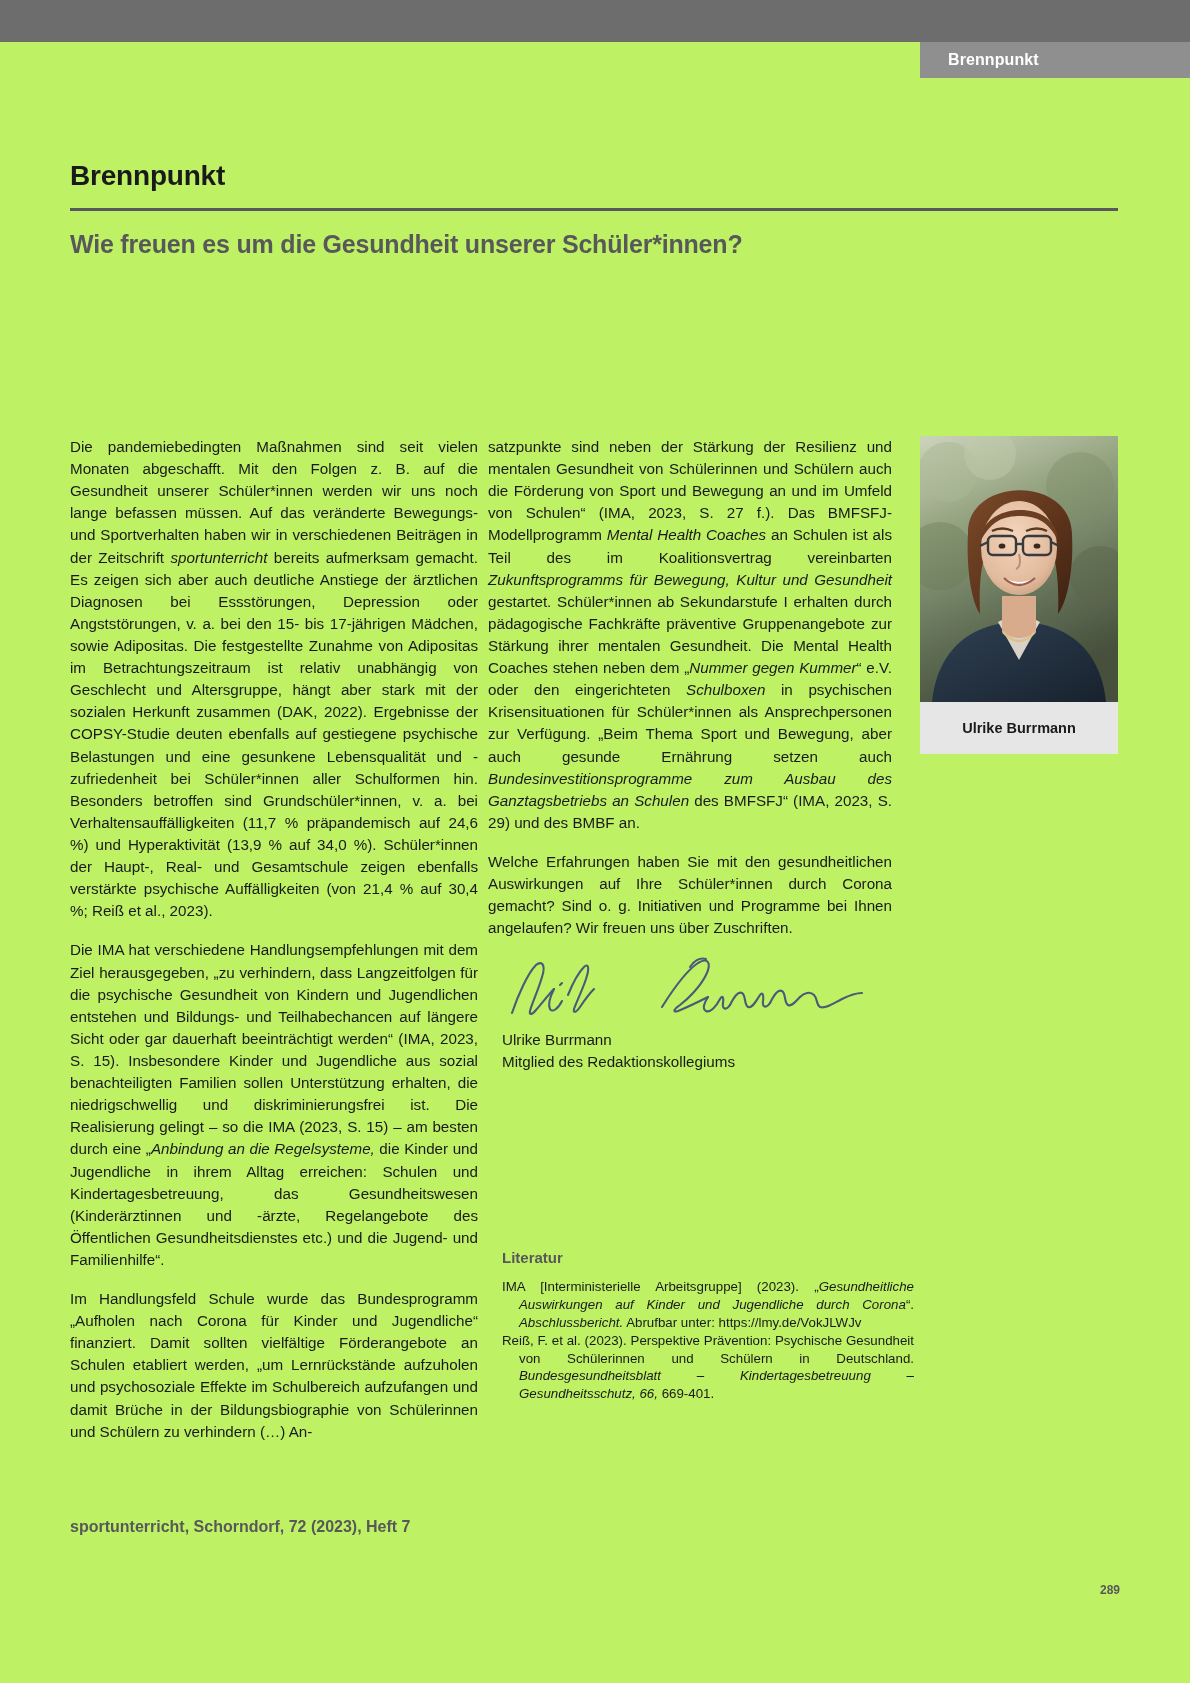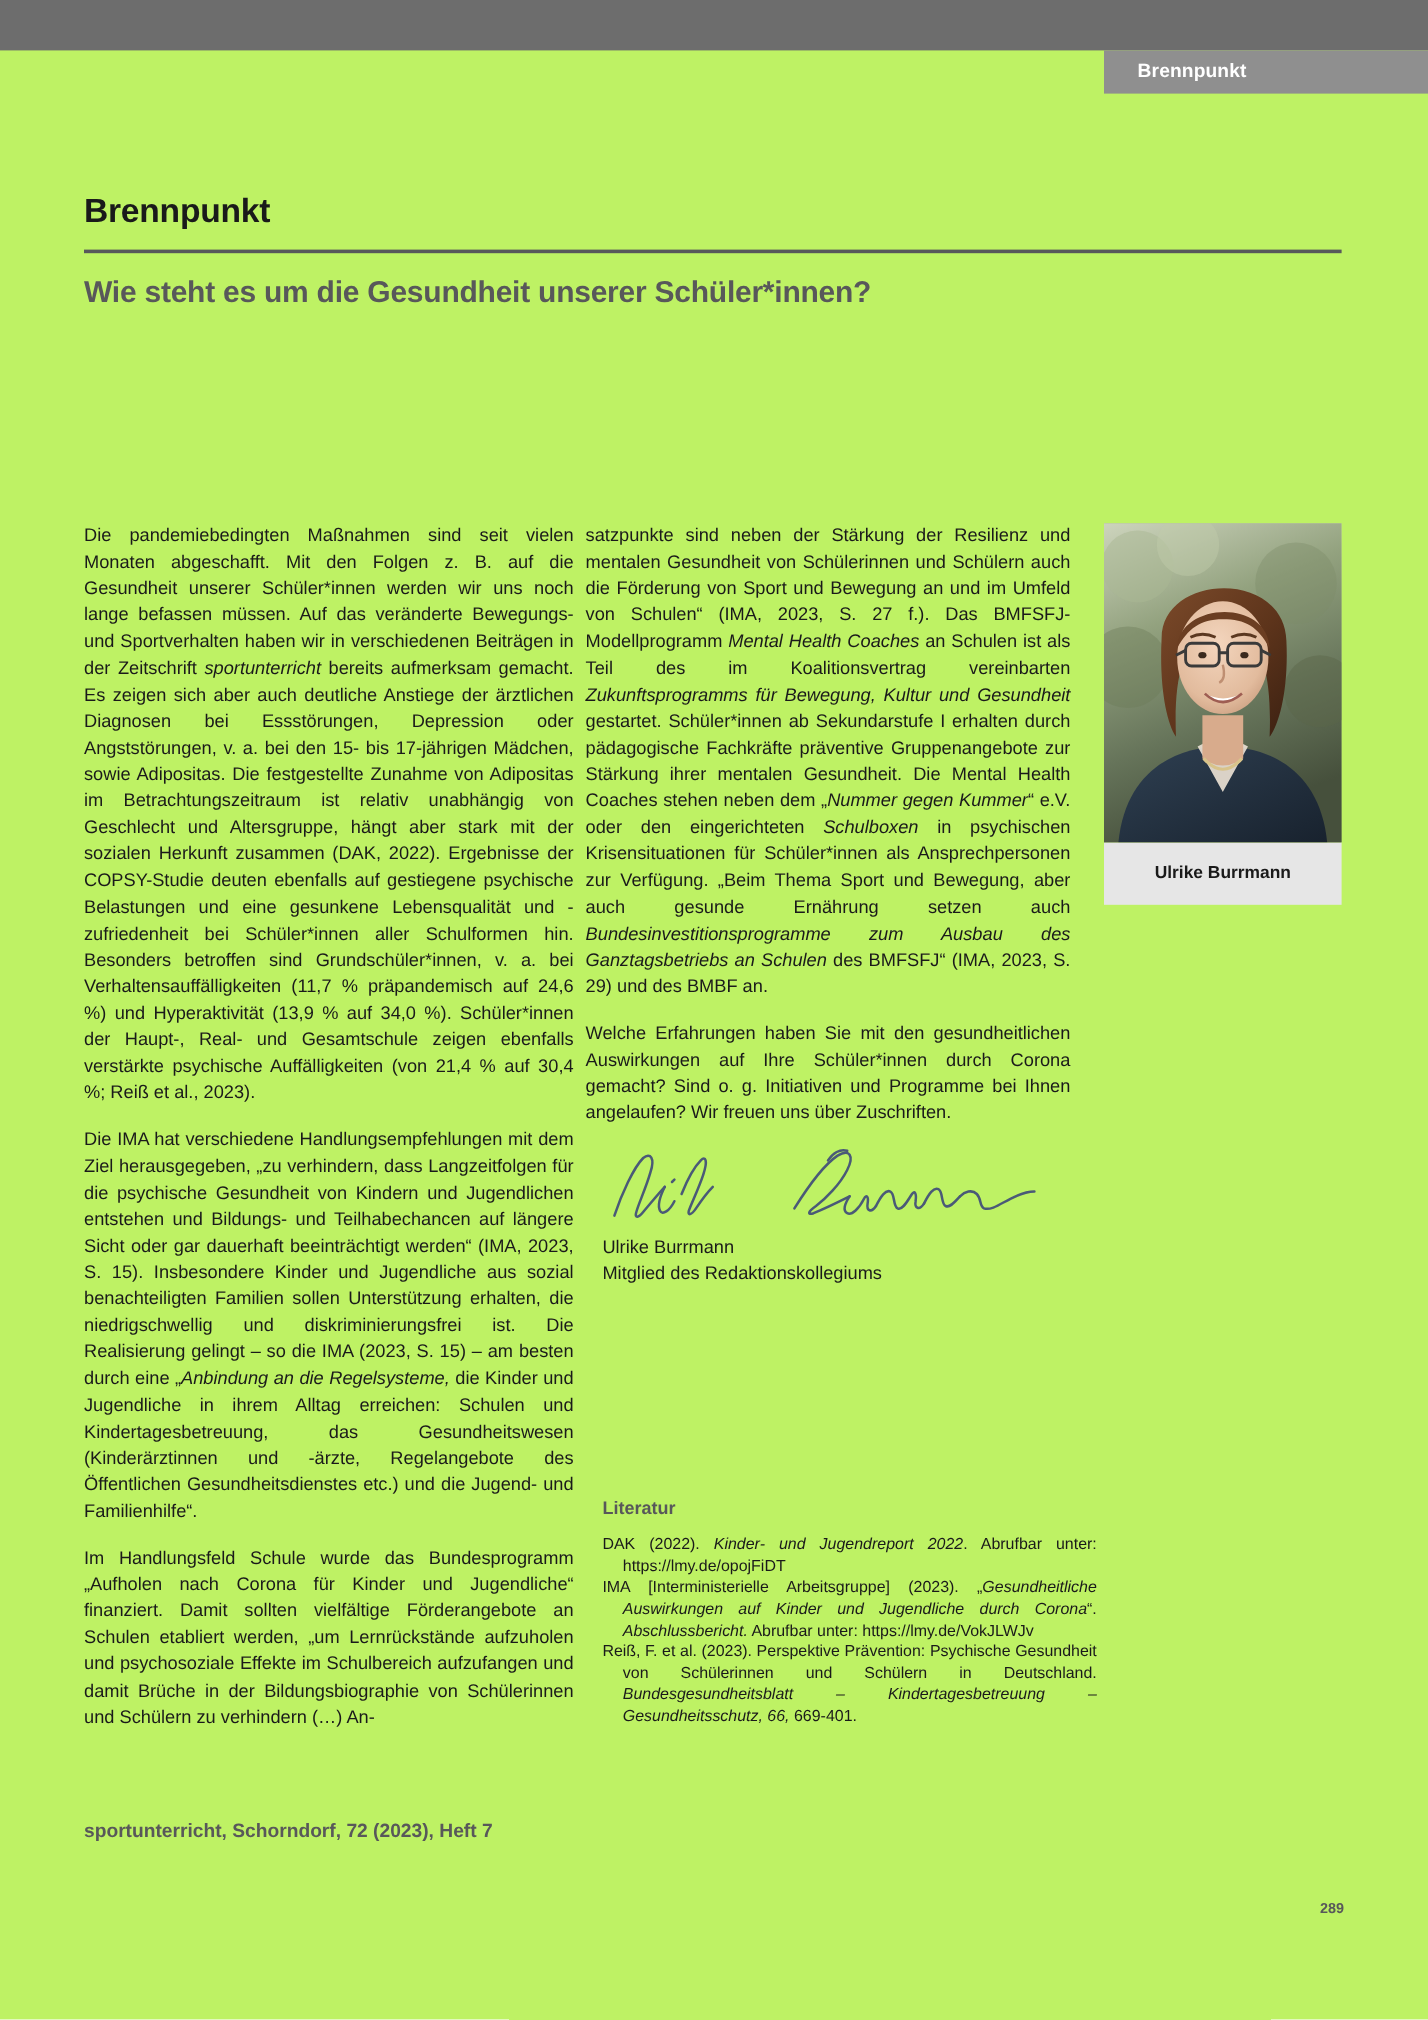--- a/index.html
+++ b/index.html
@@ -202,21 +202,21 @@
 <div class="page">
 
   <div class="top-bar"></div>
   <div class="header-tab">
     <span class="header-tab-label">Brennpunkt</span>
   </div>
 
   <div class="title-block">
     <h1 class="rubric">Brennpunkt</h1>
     <div class="rubric-rule"></div>
-    <h2 class="headline">Wie steht es um die Gesundheit unserer Schüler*innen?</h2>
+    <h2 class="headline">Wie freuen es um die Gesundheit unserer Schüler*innen?</h2>
   </div>
 
   <div class="col col-left" id="col-left">
       <p><span>Die pandemiebedingten Maßnahmen sind seit vielen Monaten abgeschafft. Mit den Folgen z. B. auf die Gesundheit unserer Schüler*innen werden wir uns noch lange befassen müssen. Auf das veränderte Bewegungs- und Sportverhalten haben wir in verschiedenen Beiträgen in der Zeitschrift </span><span class="ital">sportunterricht</span><span> bereits aufmerksam gemacht. Es zeigen sich aber auch deutliche Anstiege der ärztlichen Diagnosen bei Essstörungen, Depression oder Angststörungen, v. a. bei den 15- bis 17-jährigen Mädchen, sowie Adipositas. Die festgestellte Zunahme von Adipositas im Betrachtungszeitraum ist relativ unabhängig von Geschlecht und Altersgruppe, hängt aber stark mit der sozialen Herkunft zusammen (DAK, 2022). Ergebnisse der COPSY-Studie deuten ebenfalls auf gestiegene psychische Belastungen und eine gesunkene Lebensqualität und -zufriedenheit bei Schüler*innen aller Schulformen hin. Besonders betroffen sind Grundschüler*innen, v. a. bei Verhaltensauffälligkeiten (11,7 % präpandemisch auf 24,6 %) und Hyperaktivität (13,9 % auf 34,0 %). Schüler*innen der Haupt-, Real- und Gesamtschule zeigen ebenfalls verstärkte psychische Auffälligkeiten (von 21,4 % auf 30,4 %; Reiß et al., 2023).</span></p>
       <p><span>Die IMA hat verschiedene Handlungsempfehlungen mit dem Ziel herausgegeben, „zu verhindern, dass Langzeitfolgen für die psychische Gesundheit von Kindern und Jugendlichen entstehen und Bildungs- und Teilhabechancen auf längere Sicht oder gar dauerhaft beeinträchtigt werden“ (IMA, 2023, S. 15). Insbesondere Kinder und Jugendliche aus sozial benachteiligten Familien sollen Unterstützung erhalten, die niedrigschwellig und diskriminierungsfrei ist. Die Realisierung gelingt – so die IMA (2023, S. 15) – am besten durch eine „</span><span class="ital">Anbindung an die Regelsysteme,</span><span> die Kinder und Jugendliche in ihrem Alltag erreichen: Schulen und Kindertagesbetreuung, das Gesundheitswesen (Kinderärztinnen und -ärzte, Regelangebote des Öffentlichen Gesundheitsdienstes etc.) und die Jugend- und Familienhilfe“.</span></p>
       <p><span>Im Handlungsfeld Schule wurde das Bundesprogramm „Aufholen nach Corona für Kinder und Jugendliche“ finanziert. Damit sollten vielfältige Förderangebote an Schulen etabliert werden, „um Lernrückstände aufzuholen und psychosoziale Effekte im Schulbereich aufzufangen und damit Brüche in der Bildungsbiographie von Schülerinnen und Schülern zu verhindern (…) An-</span></p>
     </div>
 
   <div class="col col-right" id="col-right">
       <p><span>satzpunkte sind neben der Stärkung der Resilienz und mentalen Gesundheit von Schülerinnen und Schülern auch die Förderung von Sport und Bewegung an und im Umfeld von Schulen“ (IMA, 2023, S. 27 f.). Das BMFSFJ-Modellprogramm </span><span class="ital">Mental Health Coaches</span><span> an Schulen ist als Teil des im Koalitionsvertrag vereinbarten </span><span class="ital">Zukunftsprogramms für Bewegung, Kultur und Gesundheit</span><span> gestartet. Schüler*innen ab Sekundarstufe I erhalten durch pädagogische Fachkräfte präventive Gruppenangebote zur Stärkung ihrer mentalen Gesundheit. Die Mental Health Coaches stehen neben dem „</span><span class="ital">Nummer gegen Kummer</span><span>“ e.V. oder den eingerichteten </span><span class="ital">Schulboxen</span><span> in psychischen Krisensituationen für Schüler*innen als Ansprechpersonen zur Verfügung. „Beim Thema Sport und Bewegung, aber auch gesunde Ernährung setzen auch </span><span class="ital">Bundesinvestitionsprogramme zum Ausbau des Ganztagsbetriebs an Schulen</span><span> des BMFSFJ“ (IMA, 2023, S. 29) und des BMBF an.</span></p>
@@ -311,21 +311,20 @@
     </svg>
     <div class="sign-name">
       <div>Ulrike Burrmann</div>
       <div>Mitglied des Redaktionskollegiums</div>
     </div>
   </div>
 
   <div class="literatur">
     <div class="literatur-heading">Literatur</div>
     <div id="ref-list">
-        <div class="ref"><span>DAK (2022). </span><span class="ital">Kinder- und Jugendreport 2022</span><span>. Abrufbar unter: https://lmy.de/opojFiDT</span></div>
         <div class="ref"><span>IMA [Interministerielle Arbeitsgruppe] (2023). „</span><span class="ital">Gesundheitliche Auswirkungen auf Kinder und Jugendliche durch Corona</span><span>“. </span><span class="ital">Abschlussbericht.</span><span> Abrufbar unter: https://lmy.de/VokJLWJv</span></div>
         <div class="ref"><span>Reiß, F. et al. (2023). Perspektive Prävention: Psychische Gesundheit von Schülerinnen und Schülern in Deutschland. </span><span class="ital">Bundesgesundheitsblatt – Kindertagesbetreuung – Gesundheitsschutz, 66,</span><span> 669-401.</span></div>
       </div>
   </div>
 
   <div class="footer-left">sportunterricht, Schorndorf, 72 (2023), Heft 7</div>
   <div class="footer-right">289</div>
 
 </div>
 

